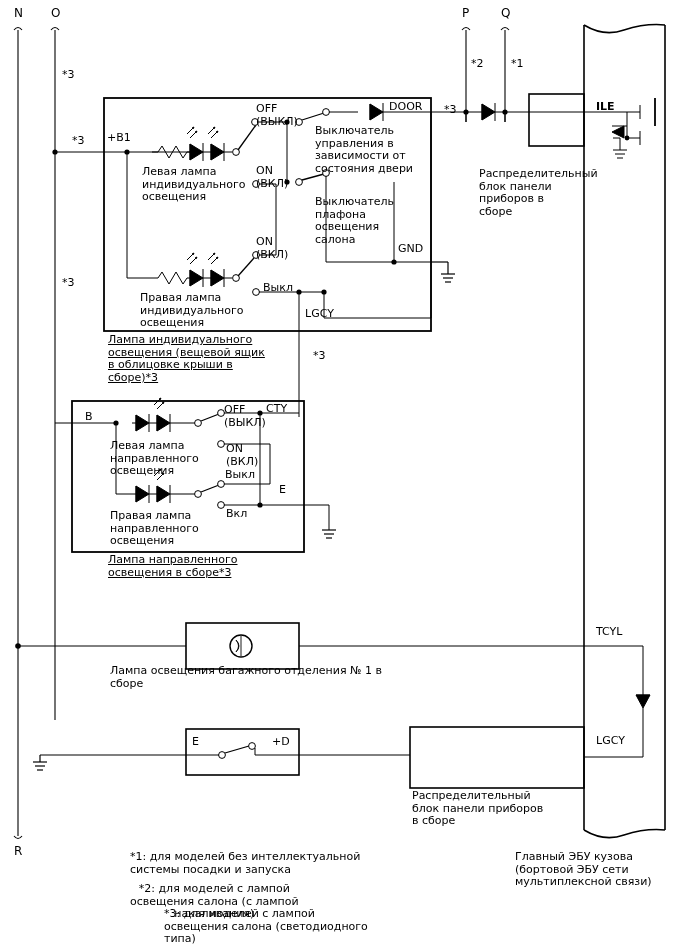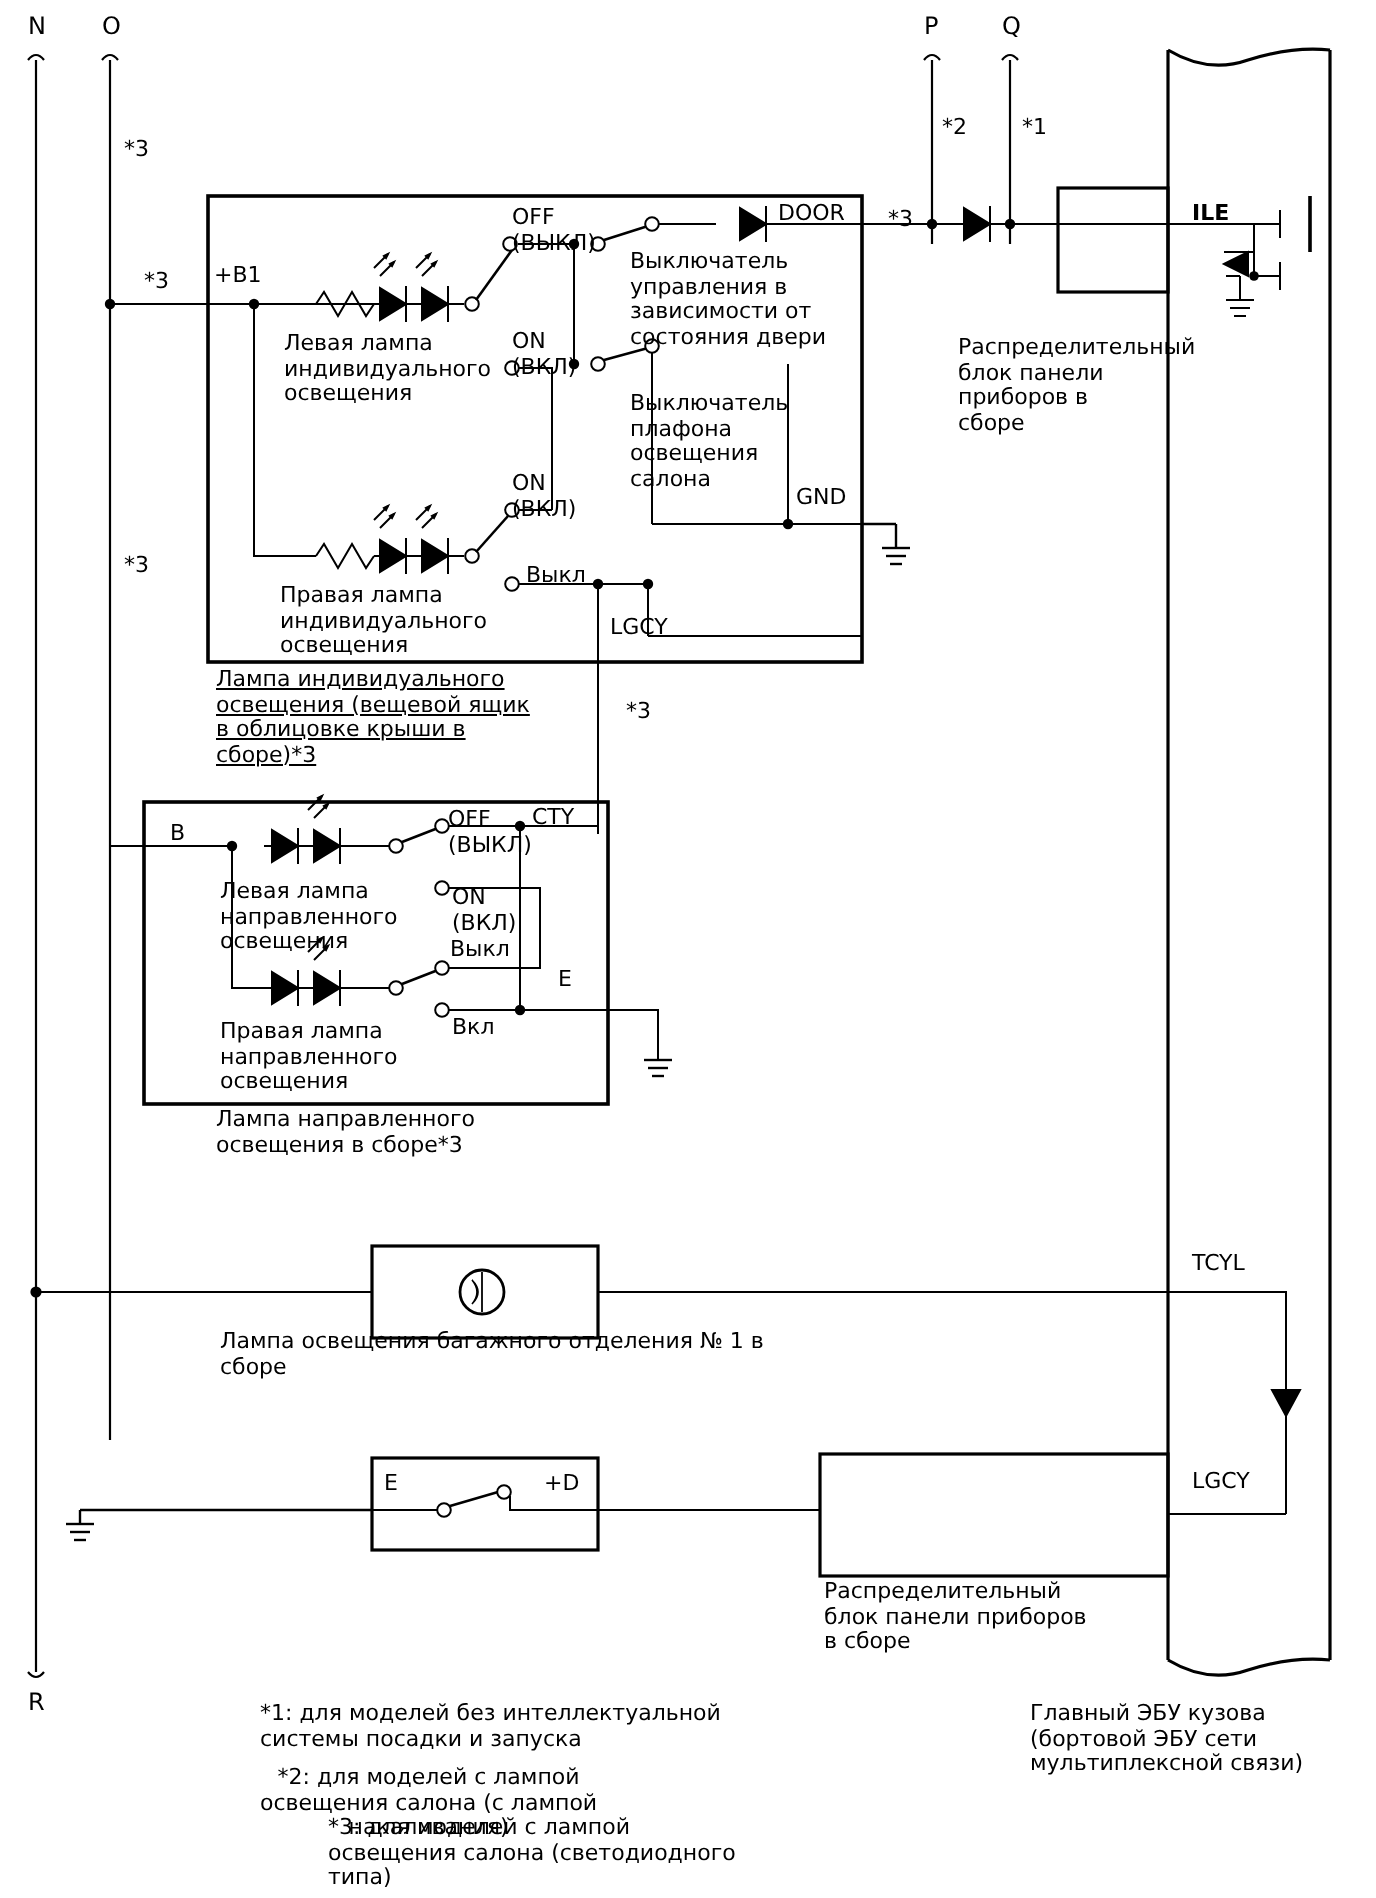--- a/index.html
+++ b/index.html
@@ -369,21 +369,21 @@
 (ВКЛ)</div>
 <div class="lbl" style="left:225px;top:469px;">Выкл</div>
 <div class="lbl" style="left:226px;top:508px;">Вкл</div>
 
 <div class="lbl" style="left:110px;top:440px;">Левая лампа
 направленного
 освещения</div>
 <div class="lbl" style="left:110px;top:510px;">Правая лампа
 направленного
 освещения</div>
-<div class="lbl" style="left:108px;top:554px;">Лампа направленного
+<div class="lbl" style="left:108px;top:554px;text-decoration:underline;">Лампа направленного
 освещения в сборе*3</div>
 
 <div class="lbl" style="left:479px;top:168px;">Распределительный
 блок панели
 приборов в
 сборе</div>
 
 <div class="lbl" style="left:596px;top:101px;font-weight:bold;">ILE</div>
 <div class="lbl" style="left:596px;top:626px;">TCYL</div>
 <div class="lbl" style="left:596px;top:735px;">LGCY</div>

